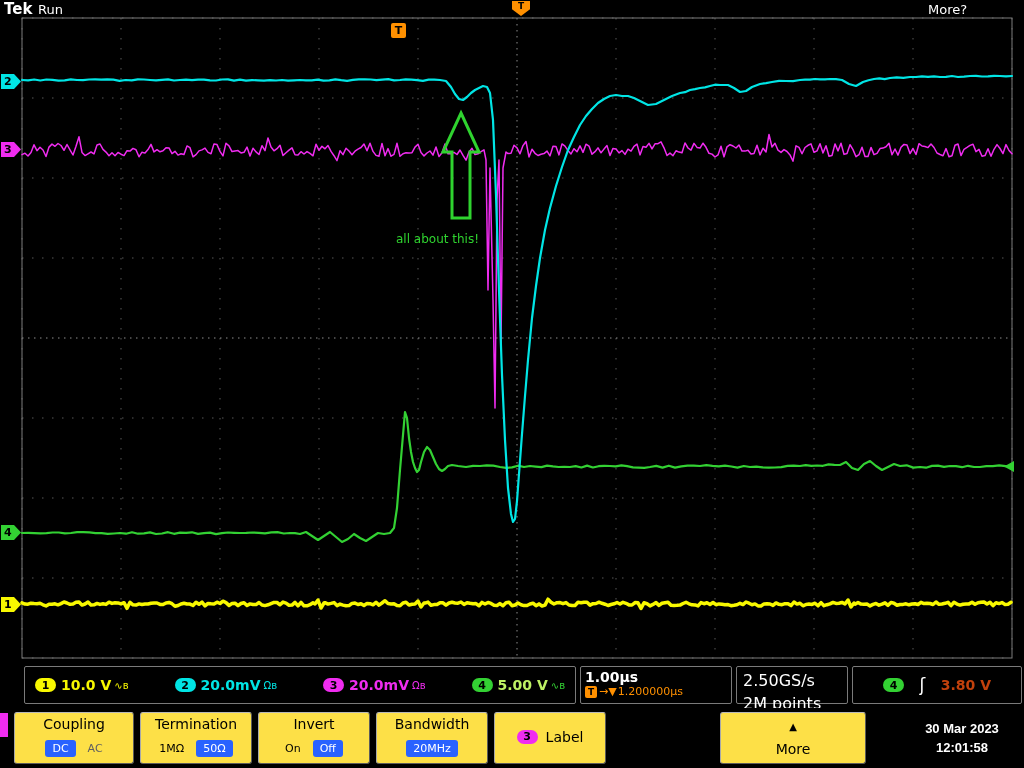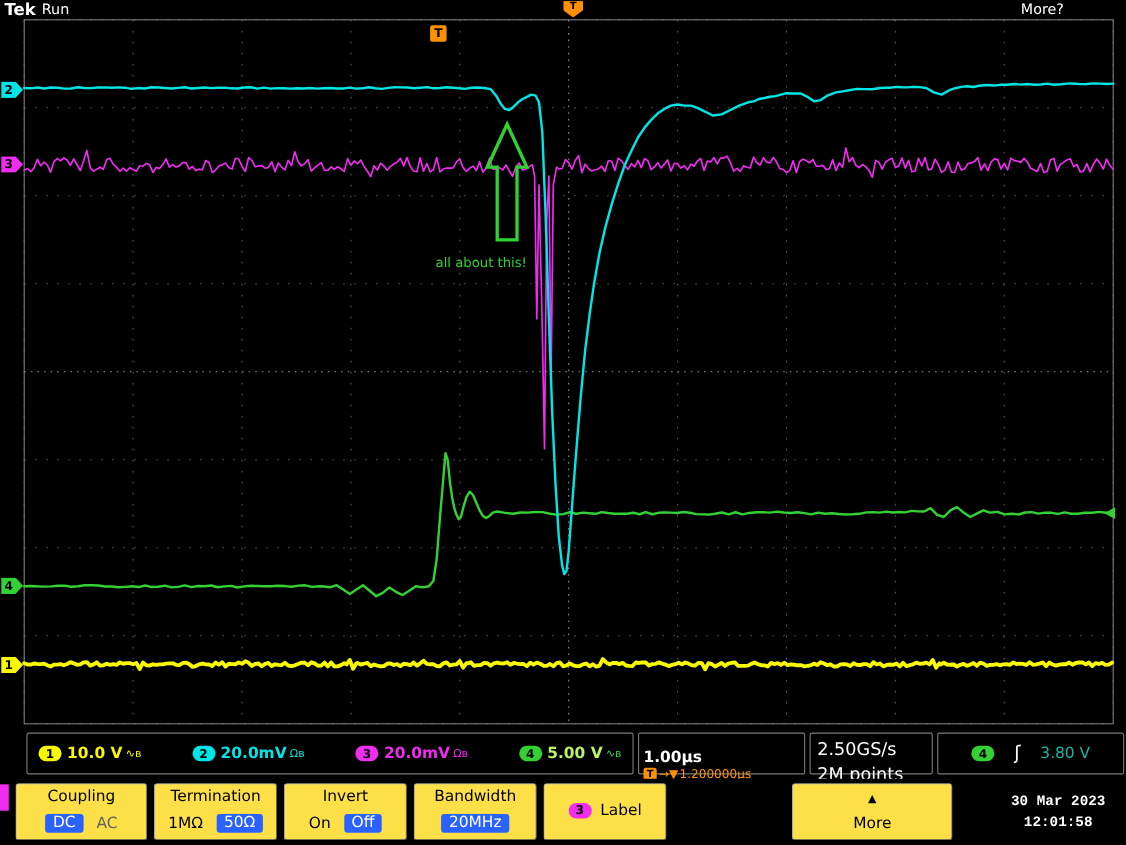--- a/index.html
+++ b/index.html
@@ -24,46 +24,46 @@
   #readouts{position:absolute;left:0;top:664px;width:1024px;height:42px;box-sizing:border-box;
             padding:2px 2px 2px 24px;display:flex;gap:4px;}
   .rbox{border:1px solid #7a7a7a;border-radius:2px;background:#000;box-sizing:border-box;}
   .chbox{width:552px;display:flex;align-items:center;justify-content:space-between;padding:0 10px;}
   .chread{display:flex;align-items:center;gap:5px;}
   .badge{display:inline-flex;align-items:center;justify-content:center;min-width:17px;height:14px;
          border-radius:7px;color:#000;font-size:11px;font-weight:bold;padding:0 2px;}
   .rval{font-size:14px;font-weight:bold;}
   .rsuf{font-size:10px;margin-left:-2px;}
   .tbox{width:152px;padding:2px 4px;}
-  .tb1{color:#fff;font-size:14px;font-weight:bold;margin-top:12px;}
+  .tb1{color:#fff;font-size:14px;font-weight:bold;}
   .tb2{font-size:11px;display:flex;align-items:center;gap:1px;}
   .tdT{display:inline-block;width:12px;height:12px;border-radius:2px;color:#000;font-size:9px;
        font-weight:bold;text-align:center;line-height:12px;margin-right:1px;}
   .sbox{width:112px;padding:2px 6px;color:#fff;font-size:16px;line-height:1.45;}
   .trbox{flex:1;display:flex;align-items:center;justify-content:space-between;padding:0 30px;}
   .slope{color:#fff;font-size:17px;}
-  .tlev{color:#14b8a6;font-size:14px;font-weight:normal;}
+  .tlev{color:#c2410c;font-size:14px;font-weight:bold;}
   
   #menubar{position:absolute;left:0;top:708px;width:1024px;height:60px;background:#000;}
   #chtab{position:absolute;left:0;top:5px;width:8px;height:24px;}
   #btnrow{position:absolute;left:14px;top:4px;display:flex;gap:6px;}
   .btn{height:52px;background:#fde047;border:1px solid #5c5c5c;border-top-color:#b8b8b8;border-left-color:#a8a8a8;
        border-radius:3px;box-sizing:border-box;color:#000;display:flex;flex-direction:column;
        align-items:center;justify-content:space-between;padding:3px 4px 6px 4px;}
   .btn .title{font-size:14px;}
   .optrow{display:flex;gap:12px;align-items:center;}
-  .opt{font-size:14px;}
+  .opt{font-size:11px;}
   .opt.active{color:#fff;border-radius:3px;padding:0 7px;line-height:17px;}
   .opt.dis{color:#616161;}
   .w120{width:120px}.w112{width:112px}.w146{width:146px;margin-left:108px}
   .btn.center{justify-content:center;}
   .lblrow{display:flex;align-items:center;gap:8px;font-size:14px;}
   .morearrow{font-size:10px;line-height:10px;margin-top:6px;}
   #datebox{position:absolute;right:2px;top:6px;width:120px;height:50px;color:#fff;
-           font-family:Liberation Mono, monospace;font-size:13px;font-weight:bold;
+           font-family:Liberation Sans, sans-serif;font-size:13px;font-weight:bold;
            display:flex;flex-direction:column;align-items:center;justify-content:center;line-height:1.45;}
 </style>
 </head>
 <body>
 
 <div id="screen">
 
   <div id="topbar">
     <span id="logo">Tek</span>
     <span id="run">Run</span>

